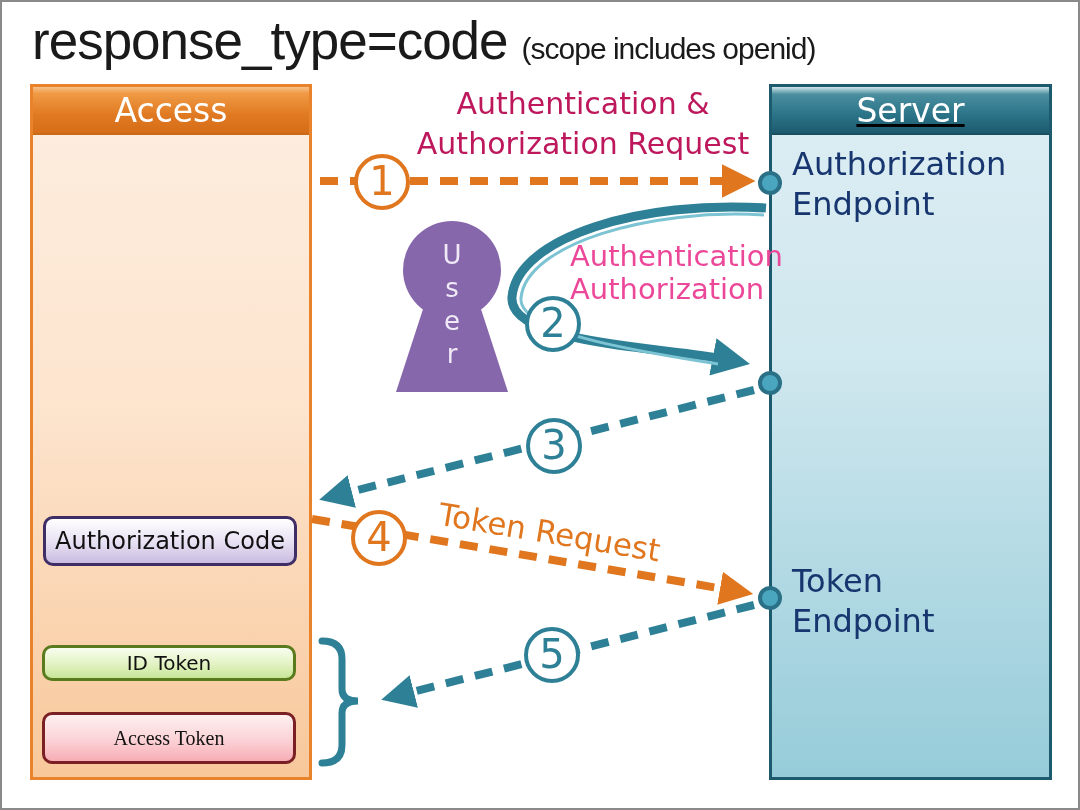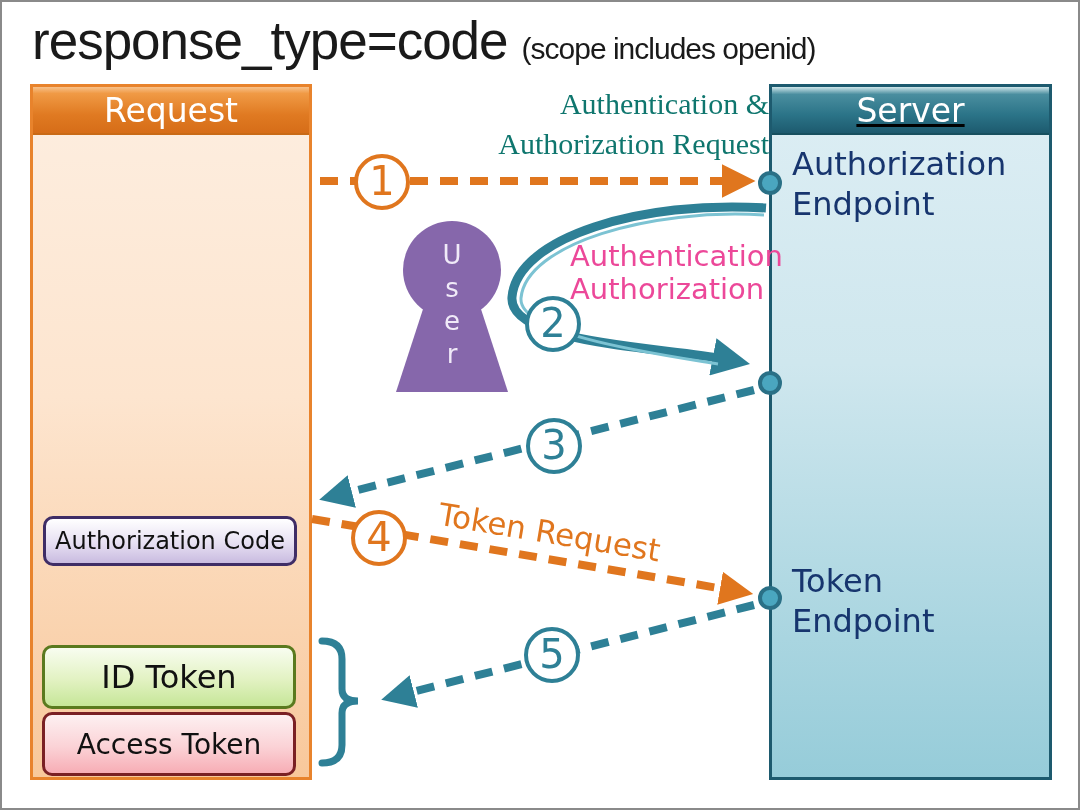--- a/index.html
+++ b/index.html
@@ -30,33 +30,33 @@
     border-bottom:2px solid #17505f;}
   
   .endpoint{position:absolute;color:#17356e;font-size:32px;line-height:40px;white-space:pre-line;}
   .auth-endpoint{left:790px;top:142px;}
   .token-endpoint{left:790px;top:559px;}
   
   .chip{position:absolute;box-sizing:border-box;border-radius:10px;
     display:flex;align-items:center;justify-content:center;color:#111;}
   .chip-authcode{left:41px;top:495px;width:254px;height:50px;font-size:24px;
     border:3px solid #3f2d66;background:linear-gradient(180deg,#ffffff 0%,#e6dff2 55%,#c9bbe0 100%);margin-top:19px;}
-  .chip-idtoken{left:40px;top:643px;width:254px;height:64px;font-size:32px;
+  .chip-idtoken{left:40px;top:643px;width:254px;height:36px;font-size:20px;
     border:3px solid #5a7a1e;background:linear-gradient(180deg,#f8fdf0 0%,#e2f2c2 55%,#c6e698 100%);}
-  .chip-access{left:40px;top:710px;width:254px;height:64px;font-size:28px;
-    border:3px solid #7a2024;background:linear-gradient(180deg,#fdf0f1 0%,#fbd2d6 55%,#f7adb5 100%);}
+  .chip-access{left:40px;top:710px;width:254px;height:52px;font-size:20px;
+    border:3px solid #7a2024;background:linear-gradient(180deg,#fdf0f1 0%,#fbd2d6 55%,#f7adb5 100%);font-family:Liberation Serif, serif;}
   
   .overlay{position:absolute;left:0;top:0;width:1080px;height:810px;pointer-events:none;}
   
   .user-letters{position:absolute;left:434px;top:237px;width:32px;text-align:center;
     color:#f0eaf8;font-size:26px;line-height:33px;}
   .user-letters span{display:block;}
   
   .step-label{position:absolute;white-space:pre-line;}
-  .label-1{left:395px;top:82px;width:372px;text-align:right;color:#0f766e;font-size:30px;line-height:40px;font-family:Liberation Serif, serif;}
+  .label-1{left:395px;top:82px;width:372px;text-align:center;color:#be185d;font-size:30px;line-height:40px;}
   .label-2{left:568px;top:238px;color:#ec4899;font-size:29px;line-height:33px;}
   .label-4{left:440px;top:494px;width:300px;color:#e0761e;font-size:31px;
     transform:rotate(9.5deg);transform-origin:left top;}
   
   .badge{position:absolute;width:56px;height:56px;border-radius:50%;background:#ffffff;
     box-sizing:border-box;display:flex;align-items:center;justify-content:center;
     font-size:40px;padding-bottom:3px;}
   .badge-orange{border:4px solid #e0761e;color:#e0761e;}
   .badge-teal{border:4px solid #2e8096;color:#2e8096;}
   .badge-1{left:352px;top:152px;}
@@ -68,21 +68,21 @@
 </head>
 <body>
 
 <div class="stage">
 
   <div class="title">
     <span class="title-main">response_type=code</span><span class="title-suffix">(scope includes openid)</span>
   </div>
 
   <div class="actor client-box">
-    <div class="actor-header">Request</div>
+    <div class="actor-header">Access</div>
   </div>
   <div class="chip chip-authcode">Authorization Code</div>
   <div class="chip chip-idtoken">ID Token</div>
   <div class="chip chip-access">Access Token</div>
 
   <div class="actor server-box">
     <div class="actor-header">Server</div>
   </div>
   <div class="endpoint auth-endpoint">Authorization
 Endpoint</div>

